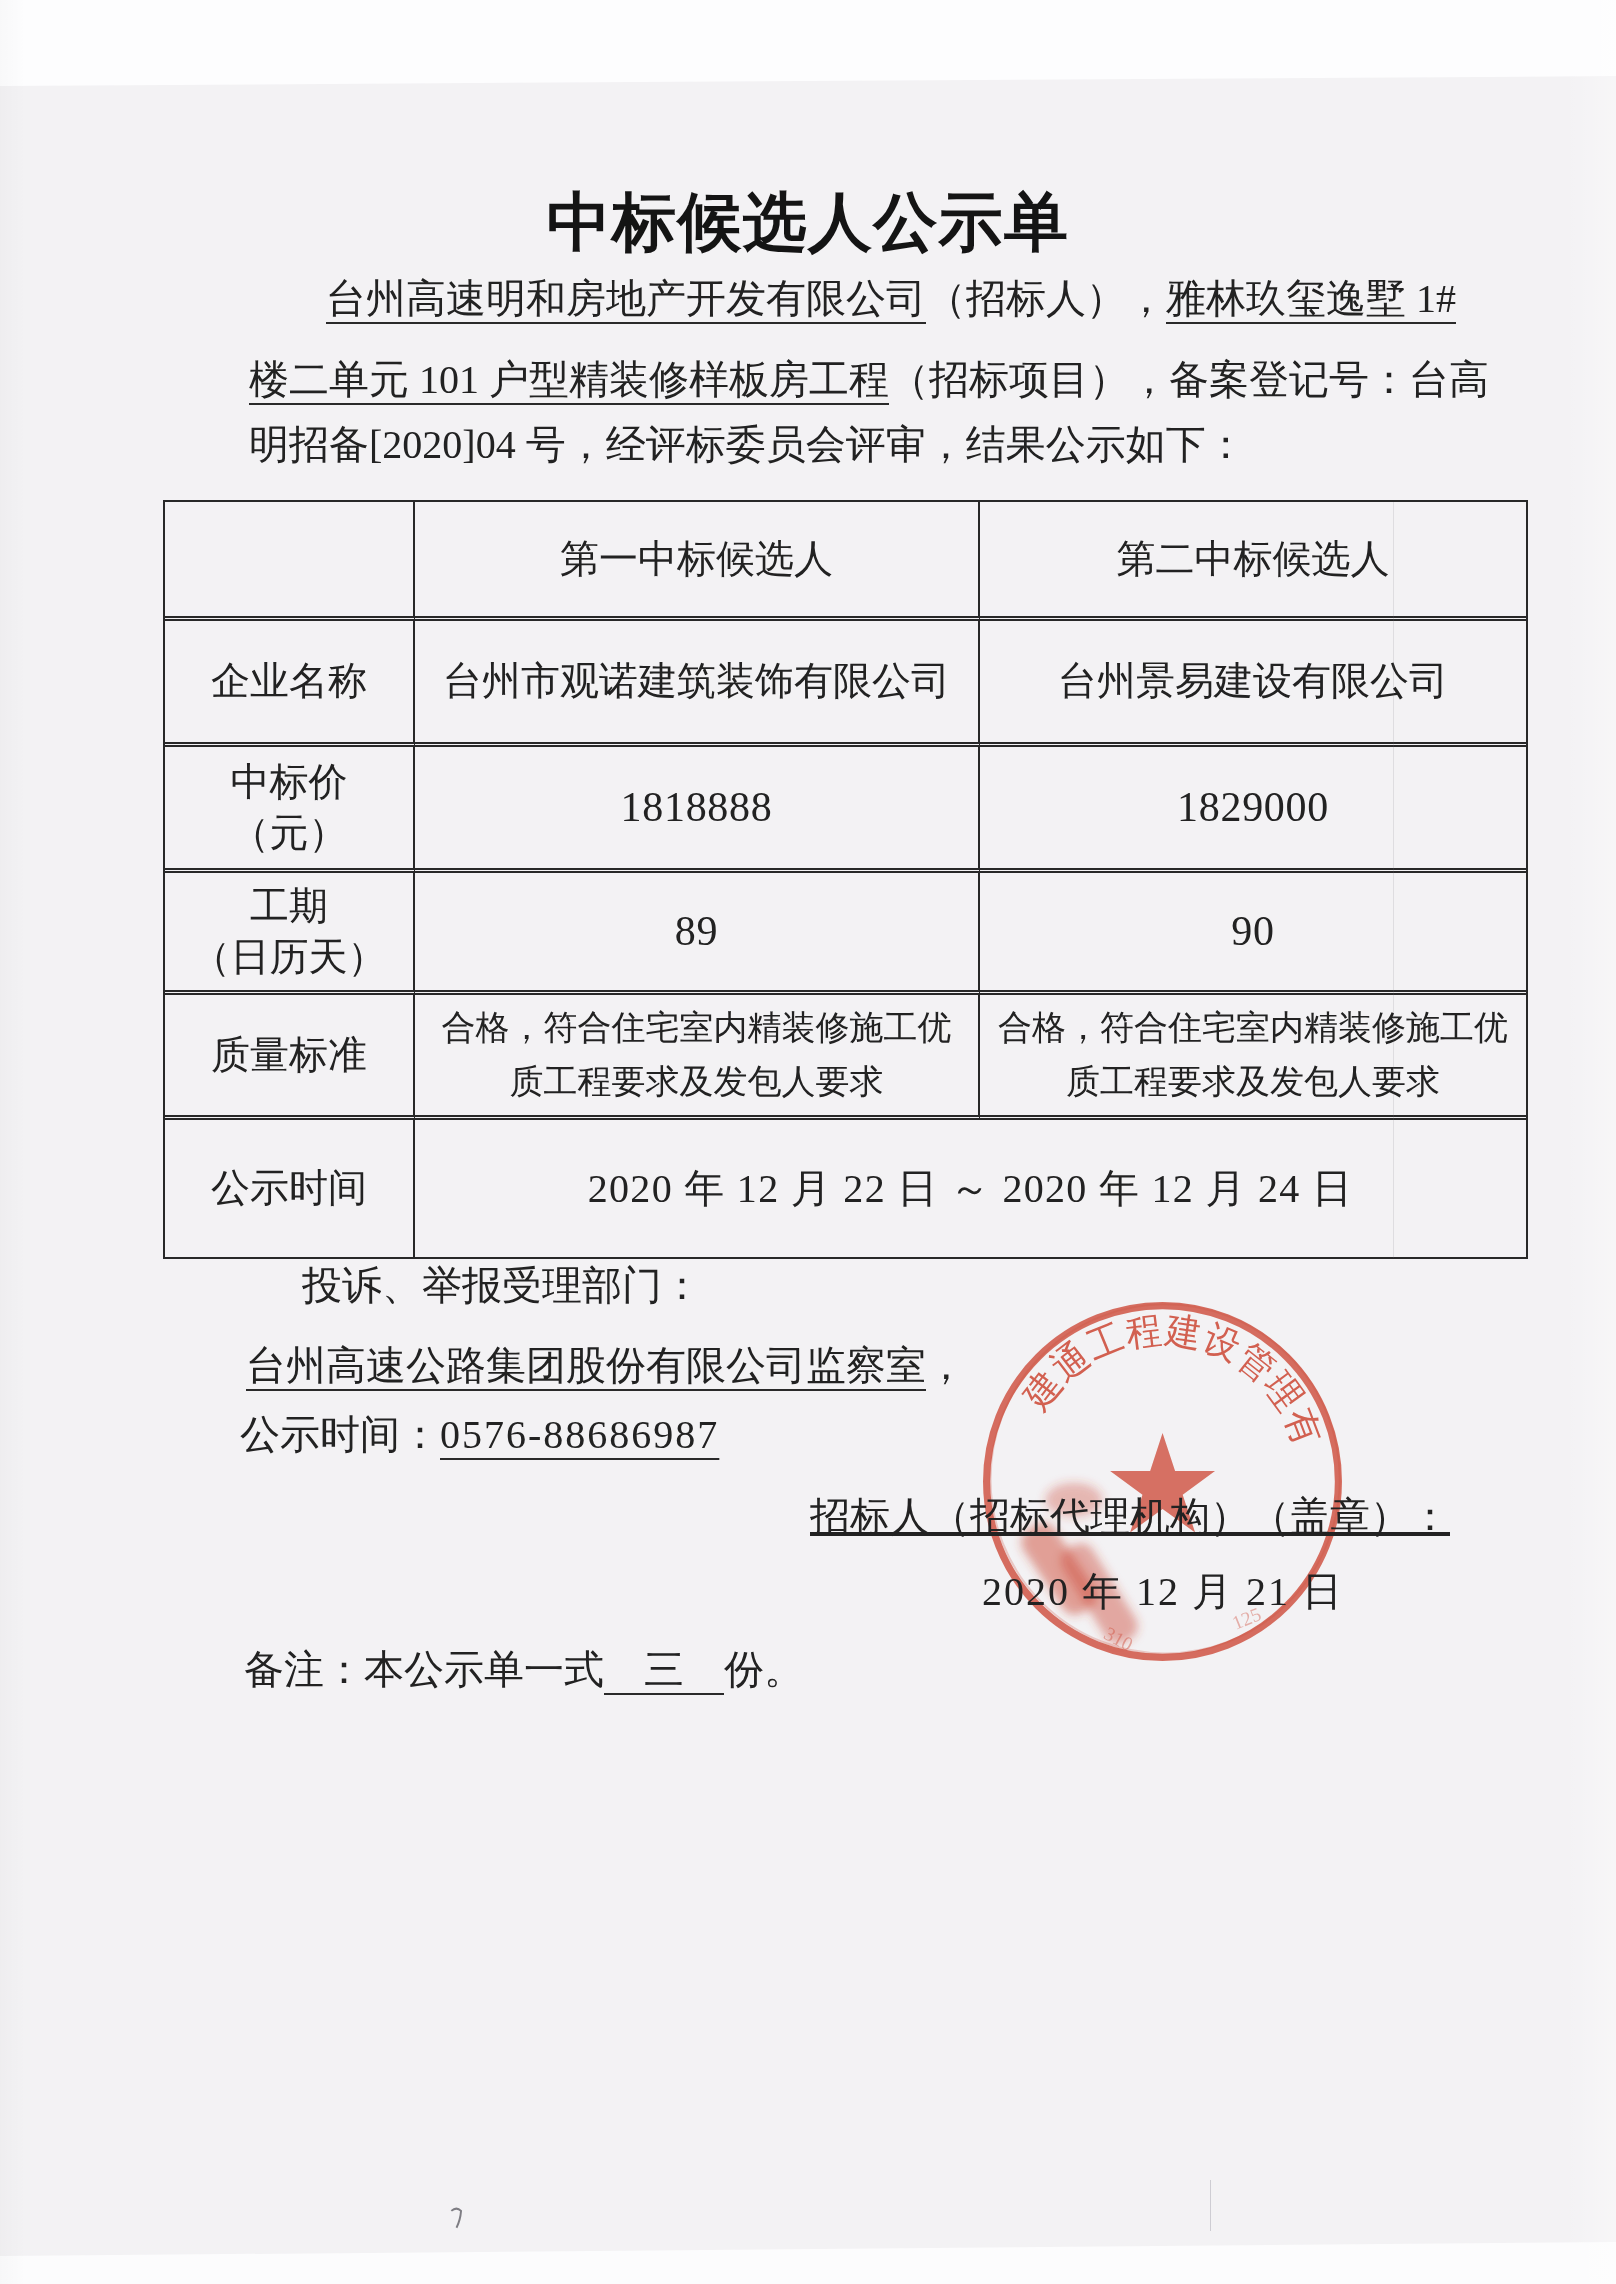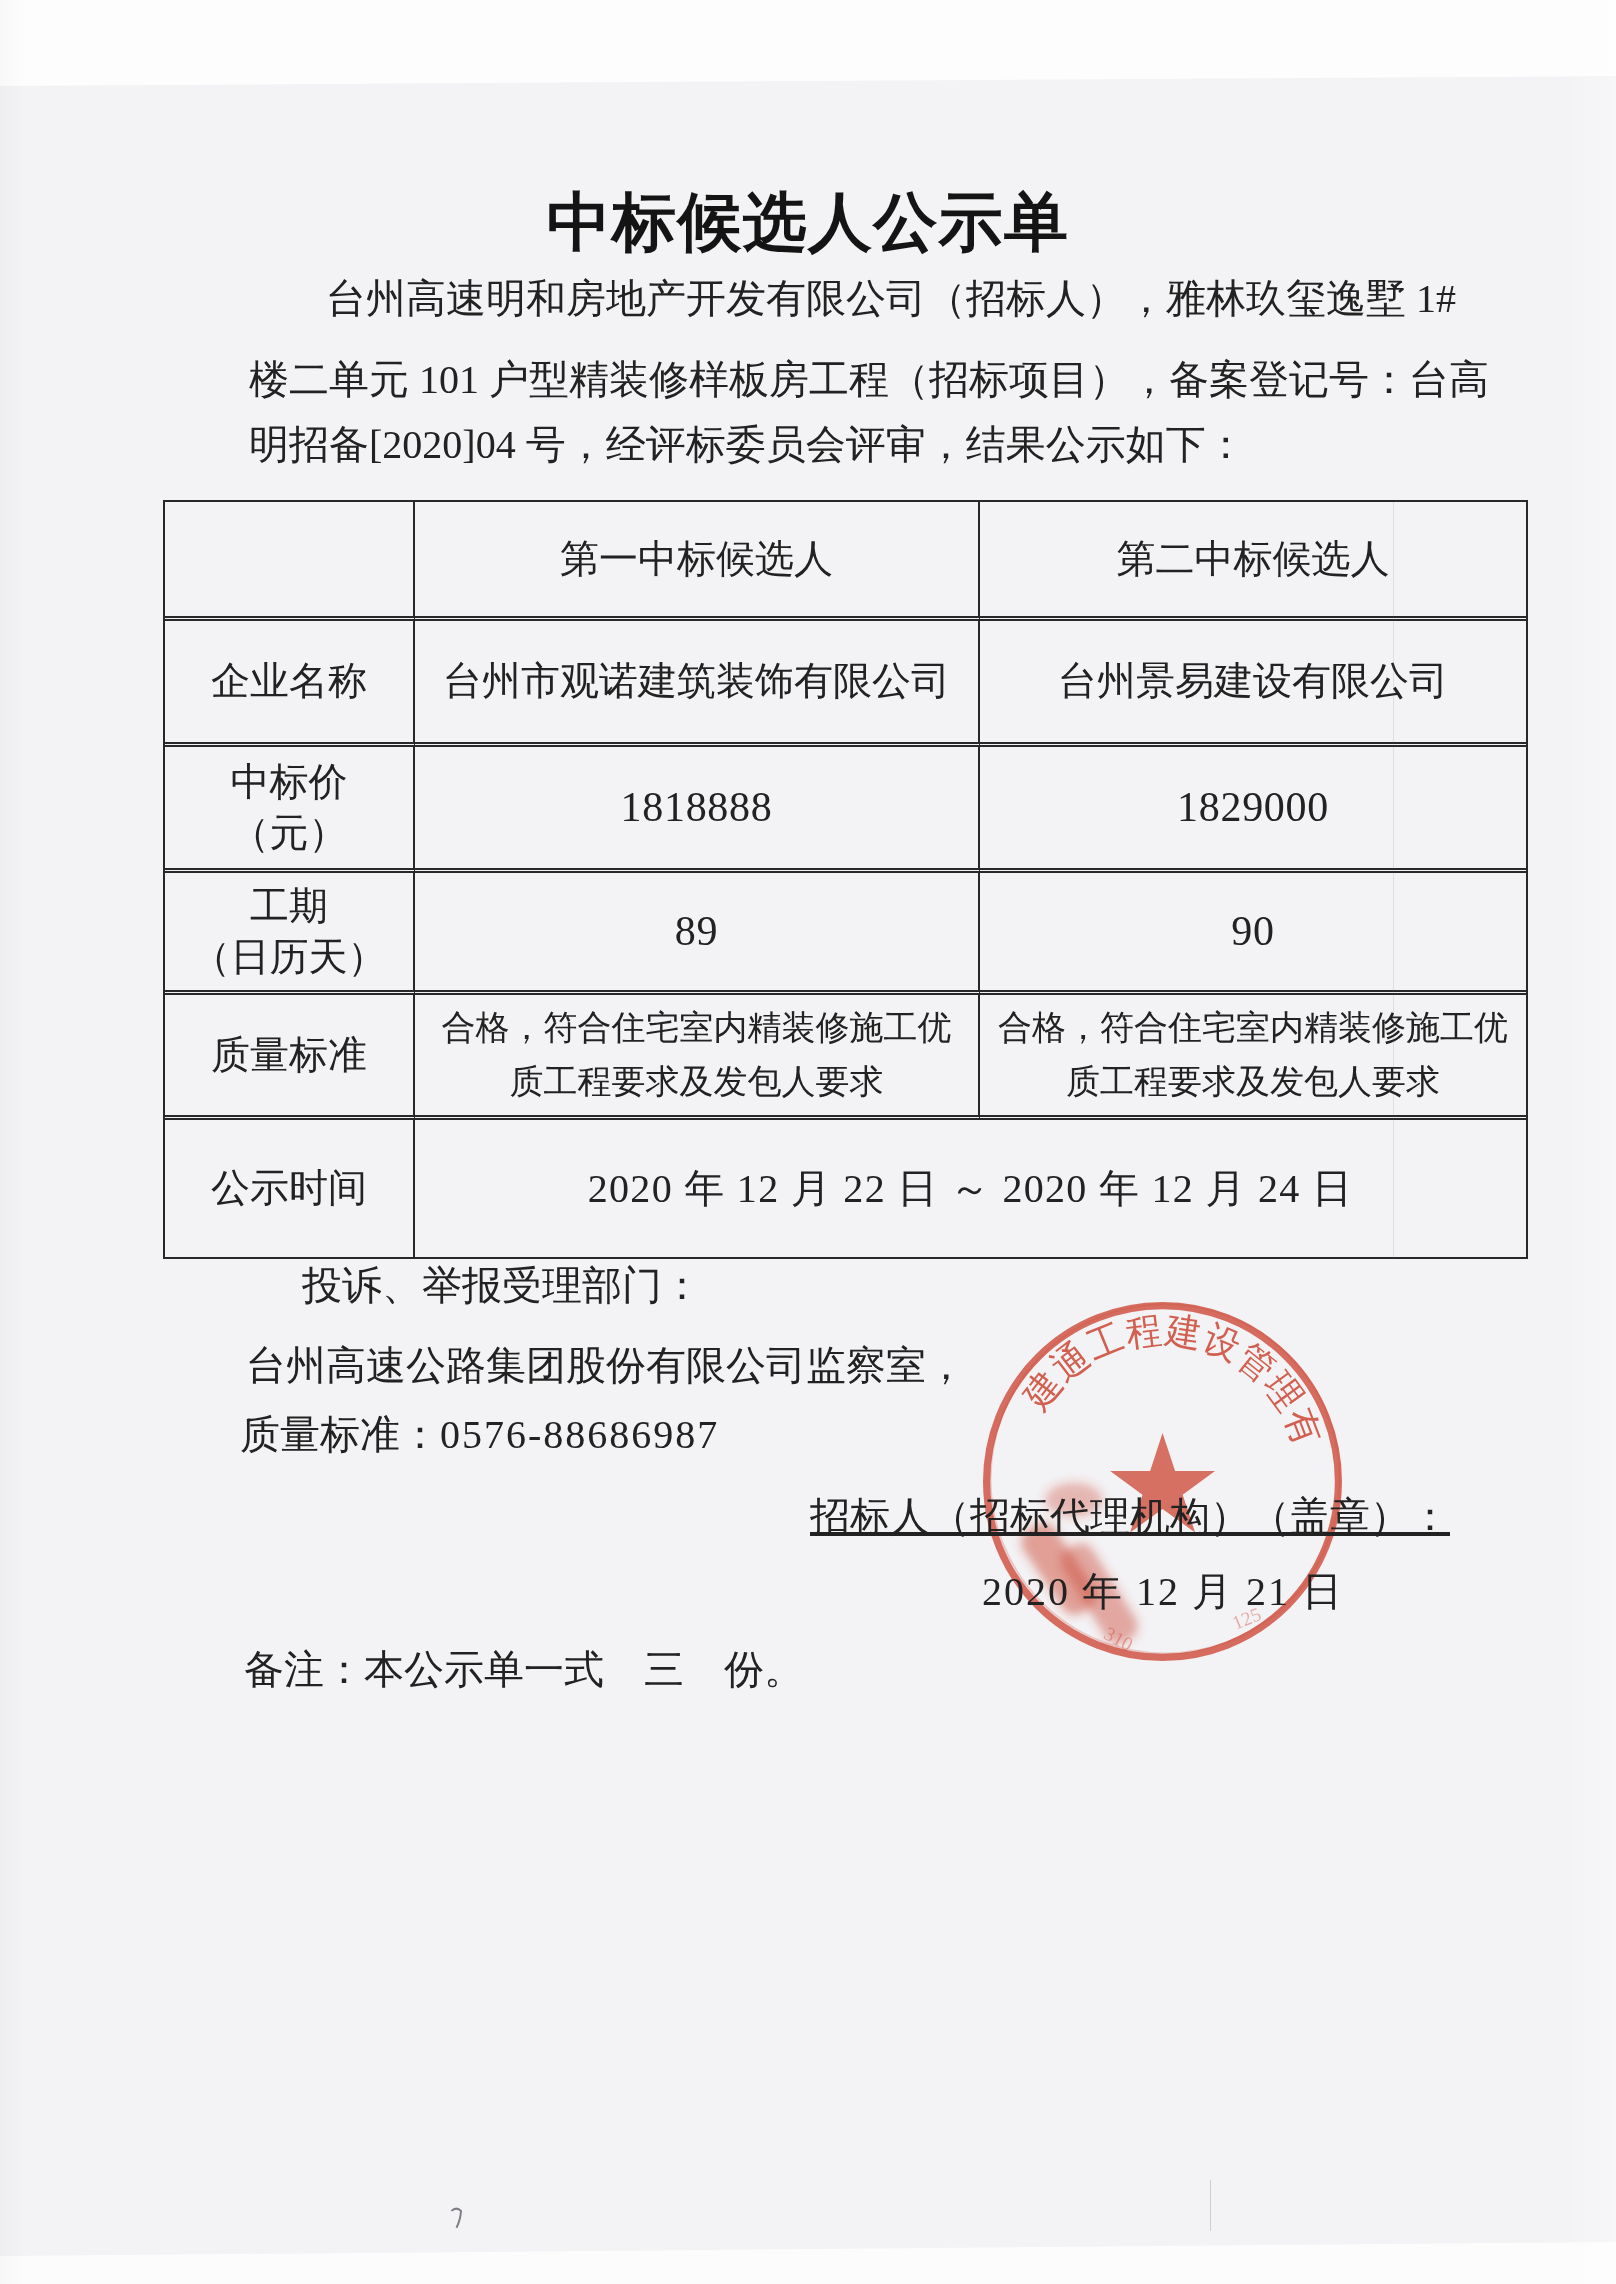--- a/index.html
+++ b/index.html
@@ -19,20 +19,21 @@
     background:linear-gradient(90deg,rgba(0,0,0,0.02),rgba(0,0,0,0) 26px,rgba(0,0,0,0) 1564px,rgba(255,255,255,0.35));}
   .doc-title{
     position:absolute;left:0;top:190px;width:1616px;
     text-align:center;
     font-family:"Liberation Sans","DejaVu Sans",sans-serif;
     font-weight:bold;font-size:64px;letter-spacing:1.3px;line-height:1;
     color:#141414;
   }
   .textline{position:absolute;font-size:40px;line-height:1.15;white-space:nowrap;color:#222;}
   .uline{
+    text-decoration:underline;
     text-decoration-thickness:2px;
     text-underline-offset:10.4px;
     text-decoration-color:#2a2a2a;
   }
   
   .notice-table{
     position:absolute;left:163px;top:500px;width:1365px;height:759px;
     display:grid;
     grid-template-columns:250px 565px 1fr;
     grid-template-rows:119px 126px 126px 122px 125px 1fr;
@@ -130,21 +131,21 @@
     </g>
   </svg>
 
   <div class="textline overtext" style="left:302px;top:1266px;font-family:Liberation Mono, monospace;">投诉、举报受理部门：</div>
 
   <div class="textline overtext" style="left:246px;top:1343px;">
     <span class="uline">台州高速公路集团股份有限公司监察室</span><span>，</span>
   </div>
 
   <div class="textline overtext" style="left:240px;top:1412px;">
-    <span>质量标准：</span><span class="uline" style="letter-spacing:2px;">0576-88686987</span>
+    <span>公示时间：</span><span class="uline" style="letter-spacing:2px;">0576-88686987</span>
   </div>
 
   <div class="textline overtext" style="left:810px;top:1494px;text-decoration:underline;">招标人（招标代理机构）（盖章）：</div>
 
   <div class="textline overtext" style="left:982px;top:1569px;letter-spacing:2px;text-align:center;">2020 年  12 月 21  日</div>
 
   <div class="textline overtext" style="left:244px;top:1647px;">
     <span>备注：本公示单一式</span><span class="uline">　三　</span><span>份。</span>
   </div>
 

